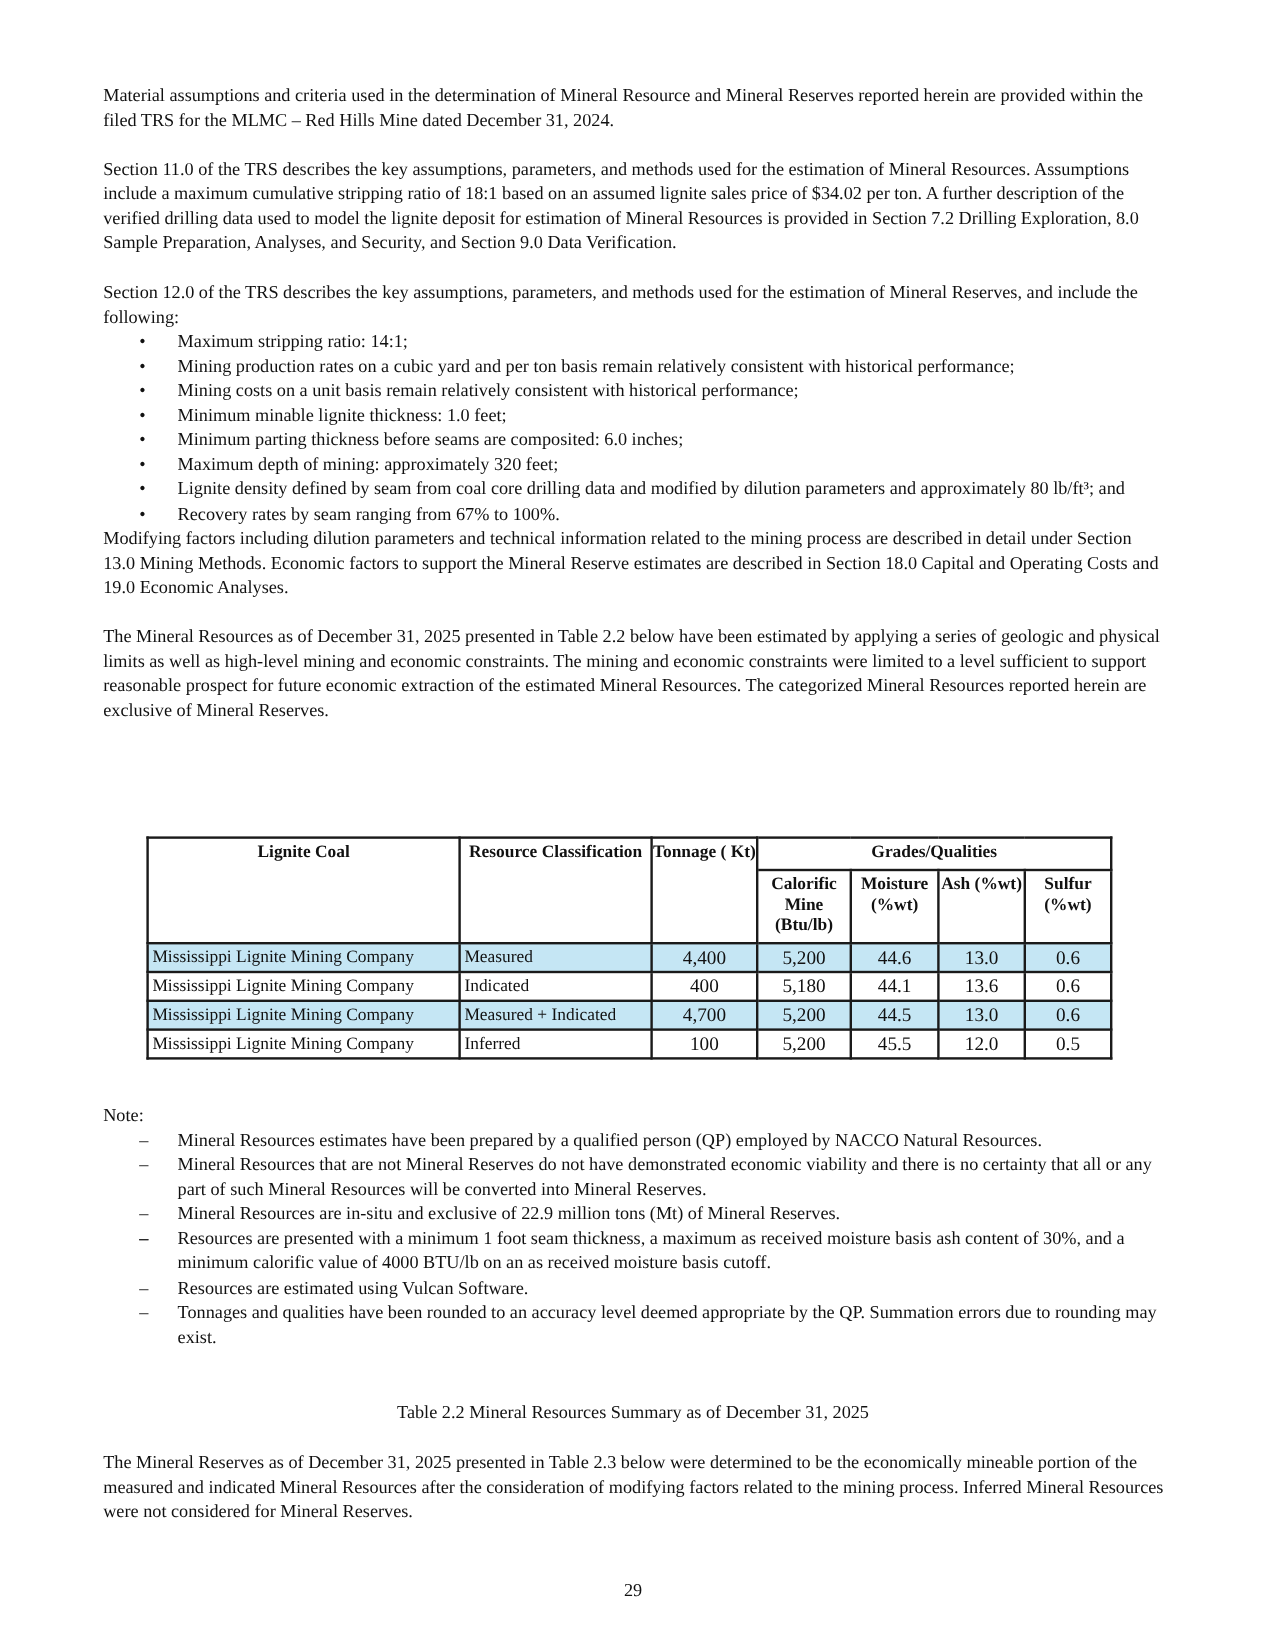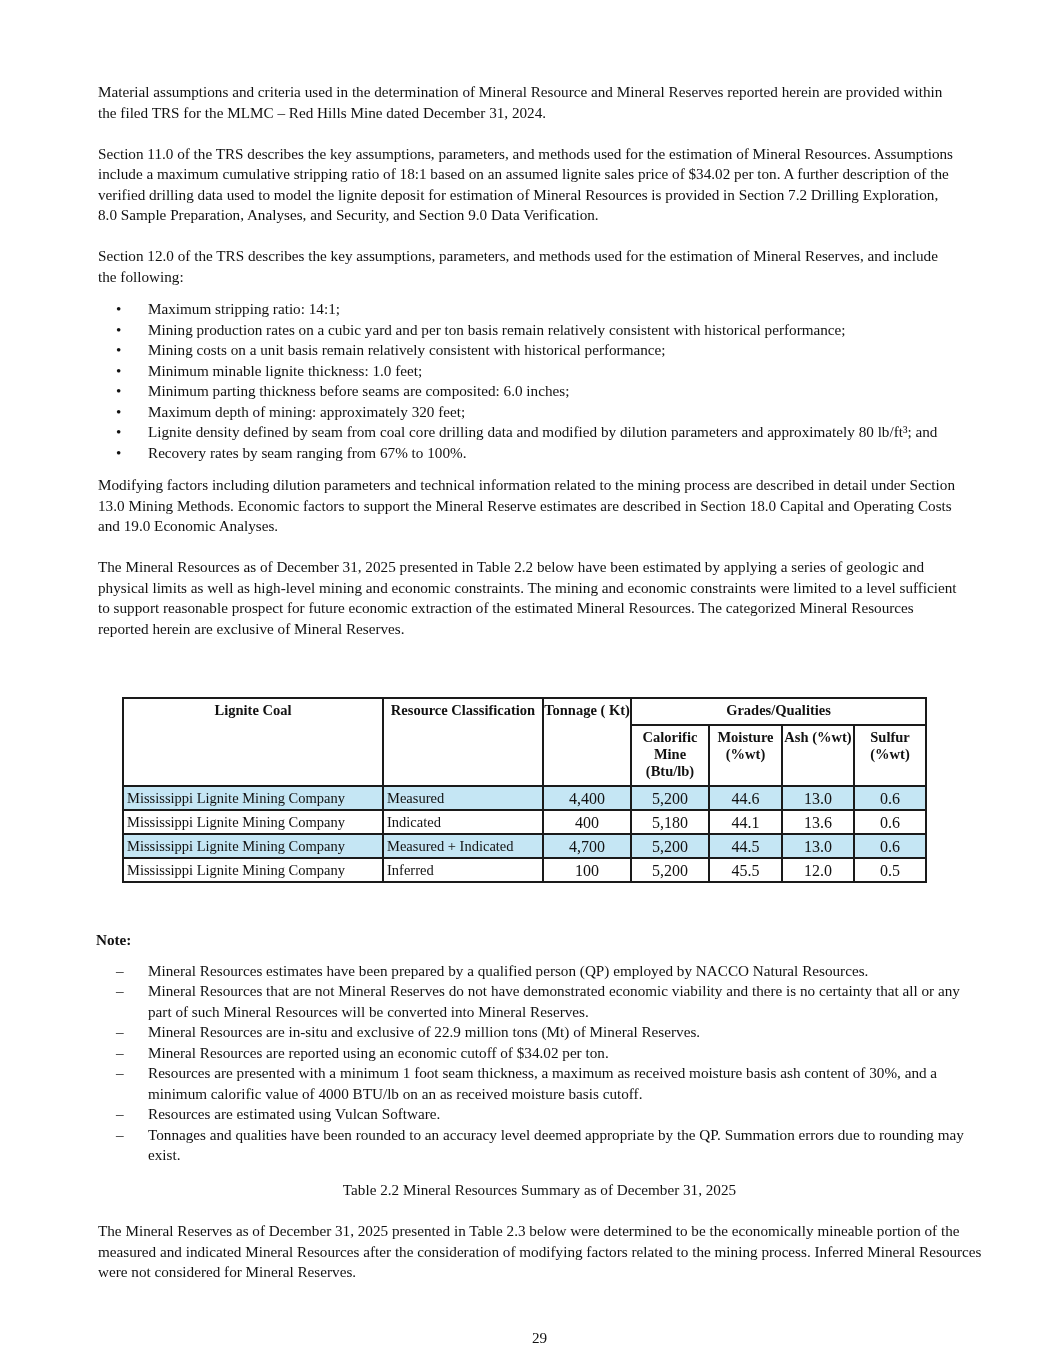--- a/index.html
+++ b/index.html
@@ -2,26 +2,26 @@
 <html><head>
   <meta charset="utf-8">
   <style>
     html, body { margin: 0; padding: 0; background: #ffffff; }
     body {
       width: 1055px; height: 1365px; position: relative; overflow: hidden;
       font-family: "Liberation Serif", "DejaVu Serif", serif;
       color: #111111; font-size: 15.2px; line-height: 20.5px;
     }
     .page { position: absolute; left: 86px; top: 70px; width: 885px; }
-    p { margin: 12px; }
+    p { margin: 0; }
     .para { margin-bottom: 20.5px; }
     ul.bullets, ul.dashes { list-style: none; margin: 0; padding: 0; }
     ul.bullets li, ul.dashes li { position: relative; padding-left: 62px; }
     ul.bullets li .mark, ul.dashes li .mark { position: absolute; left: 30px; top: 0; }
-    .note-label { margin: 10px; font-weight: bold; }
+    .note-label { margin: 0; }
 
     table.res {
       position: absolute; left: 122px; top: 697px;
       border-collapse: collapse; font-size: 14.5px; line-height: 17px;
     }
     table.res td, table.res th { border: 2px solid #1a1a1a; padding: 0; }
     table.res th { font-weight: bold; vertical-align: top; text-align: center; padding-top: 3px; }
     table.res td { height: 22px; vertical-align: middle; }
     table.res td.name { padding-left: 3px; text-align: left; font-size: 14.5px; margin-left: 47px; }
     table.res td.cls { padding-left: 3px; text-align: left; font-size: 14.5px; }
@@ -105,21 +105,21 @@
   </tr>
 </tbody>
   </table>
 
 <div class="notes">
   <p class="note-label">Note:</p>
   <ul class="dashes">
     <li><span class="mark">–</span><span>Mineral Resources estimates have been prepared by a qualified person (QP) employed by NACCO Natural Resources.</span></li>
     <li><span class="mark">–</span><span>Mineral Resources that are not Mineral Reserves do not have demonstrated economic viability and there is no certainty that all or any part of such Mineral Resources will be converted into Mineral Reserves.</span></li>
     <li><span class="mark">–</span><span>Mineral Resources are in-situ and exclusive of 22.9 million tons (Mt) of Mineral Reserves.</span></li>
-    <li><span class="mark">–</span><span>Mineral Resources are reported using an economic cutoff of $34.02 per ton.</span></li>
+    <li><span class="mark">–</span></li>
     <li><span class="mark">–</span><span>Resources are presented with a minimum 1 foot seam thickness, a maximum as received moisture basis ash content of 30%, and a minimum calorific value of 4000 BTU/lb on an as received moisture basis cutoff.</span></li>
     <li><span class="mark">–</span><span>Resources are estimated using Vulcan Software.</span></li>
     <li><span class="mark">–</span><span>Tonnages and qualities have been rounded to an accuracy level deemed appropriate by the QP. Summation errors due to rounding may exist.</span></li>
   </ul>
 </div>
 
 <p class="caption">Table 2.2 Mineral Resources Summary as of December 31, 2025</p>
 <p class="after">The Mineral Reserves as of December 31, 2025 presented in Table 2.3 below were determined to be the economically mineable portion of the measured and indicated Mineral Resources after the consideration of modifying factors related to the mining process. Inferred Mineral Resources were not considered for Mineral Reserves.</p>
 <p class="pagenum">29</p>
 

